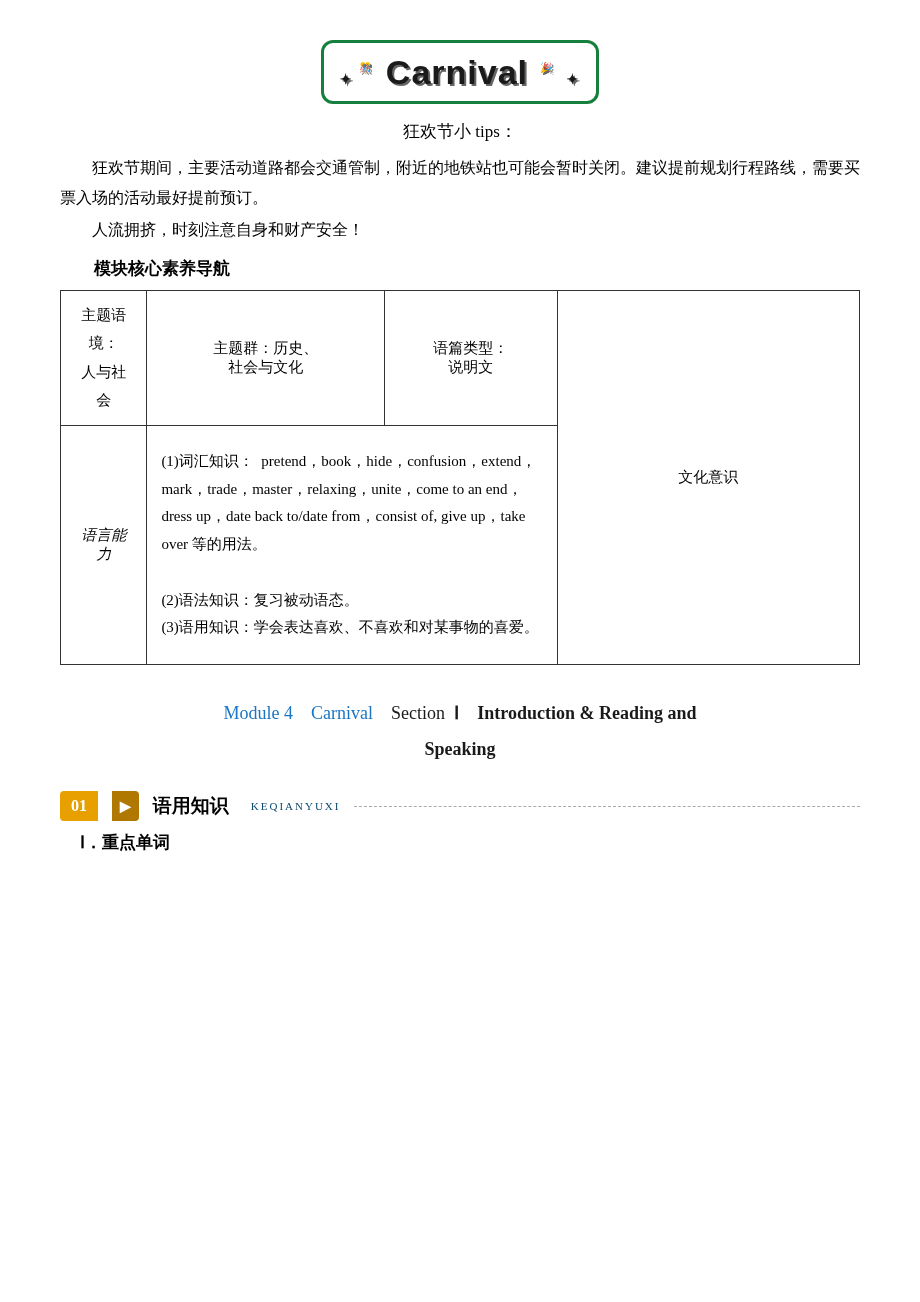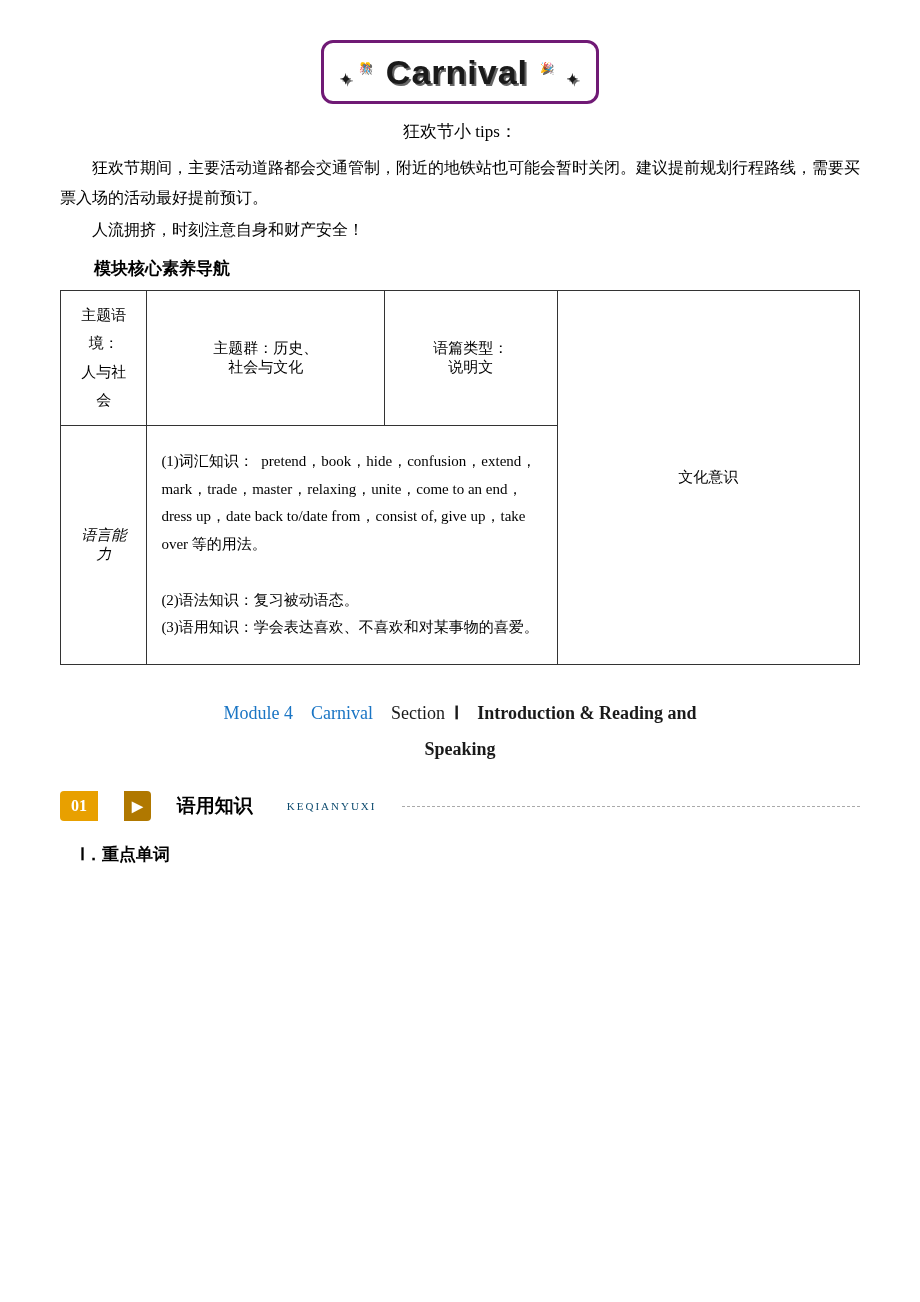--- a/index.html
+++ b/index.html
@@ -23,21 +23,21 @@
       margin-bottom: 16px;
     }
     .carnival-logo {
       display: inline-block;
       font-family: "Arial Black", "Impact", sans-serif;
       font-size: 36px;
       font-weight: 900;
       color: #1a1a1a;
       position: relative;
       padding: 8px 16px;
-      border: 3px solid #701a75;
+      border: 3px solid #15803d;
       border-radius: 12px;
       letter-spacing: 2px;
       text-shadow: 2px 2px 0 #666;
       background: #fff;
     }
     .carnival-logo::before {
       content: "✦ ";
       font-size: 14px;
     }
     .carnival-logo::after {
@@ -128,22 +128,22 @@
     .section-heading .speaking-text {
       color: #1a1a1a;
       font-weight: bold;
       display: block;
     }
 
     
     .section-bar {
       display: flex;
       align-items: center;
-      margin: 24px 0 22px 0;
-      gap: 26px;
+      margin: 24px 0 10px 0;
+      gap: 14px;
     }
     .num-badge {
       display: inline-flex;
       align-items: center;
       justify-content: center;
       background: #e8a000;
       color: #fff;
       font-weight: bold;
       font-size: 16px;
       width: 38px;

